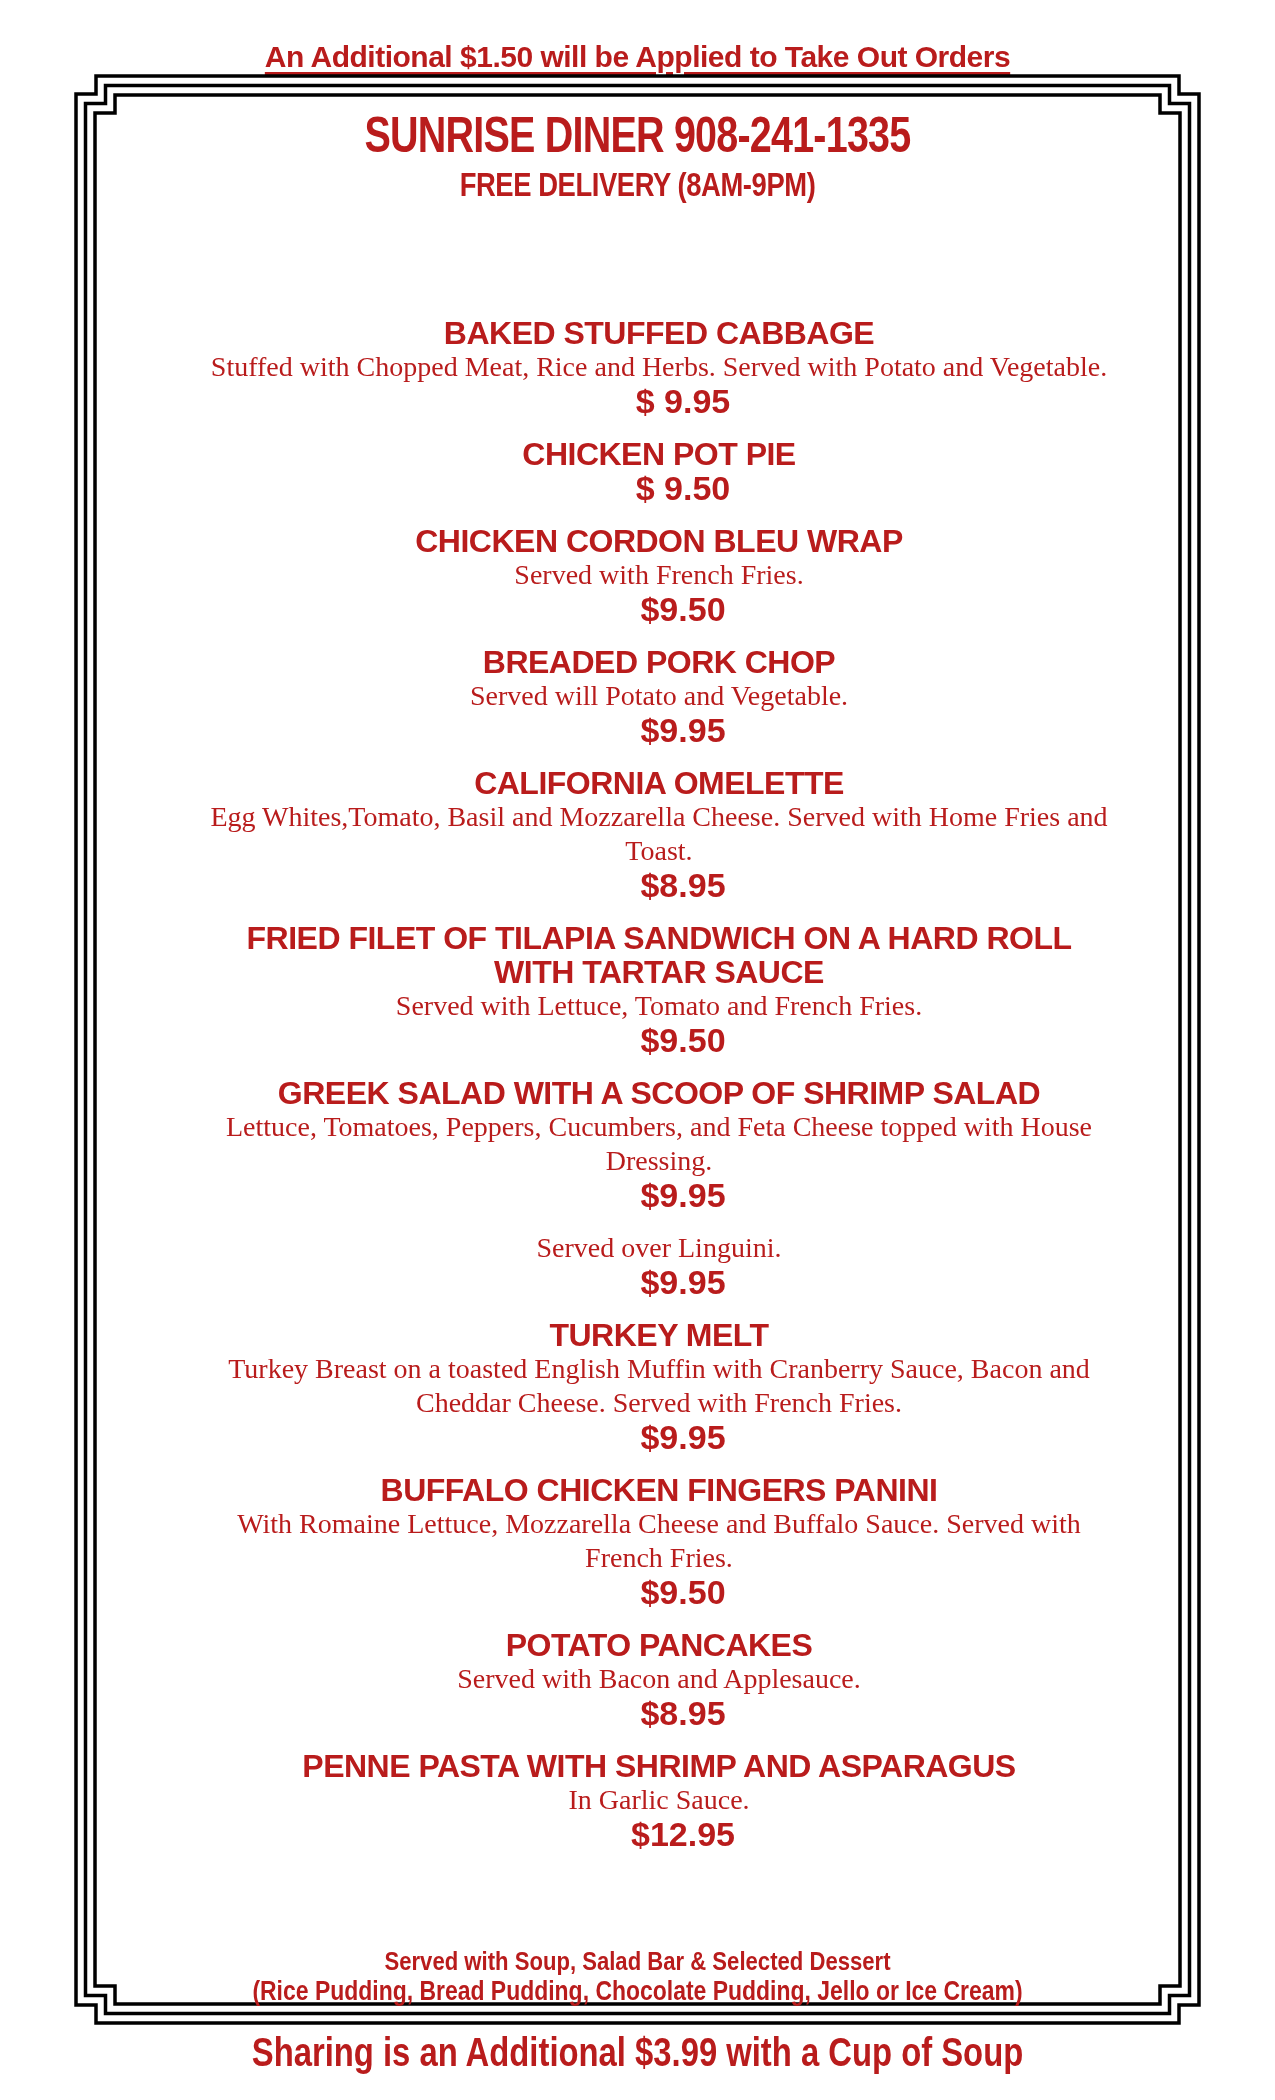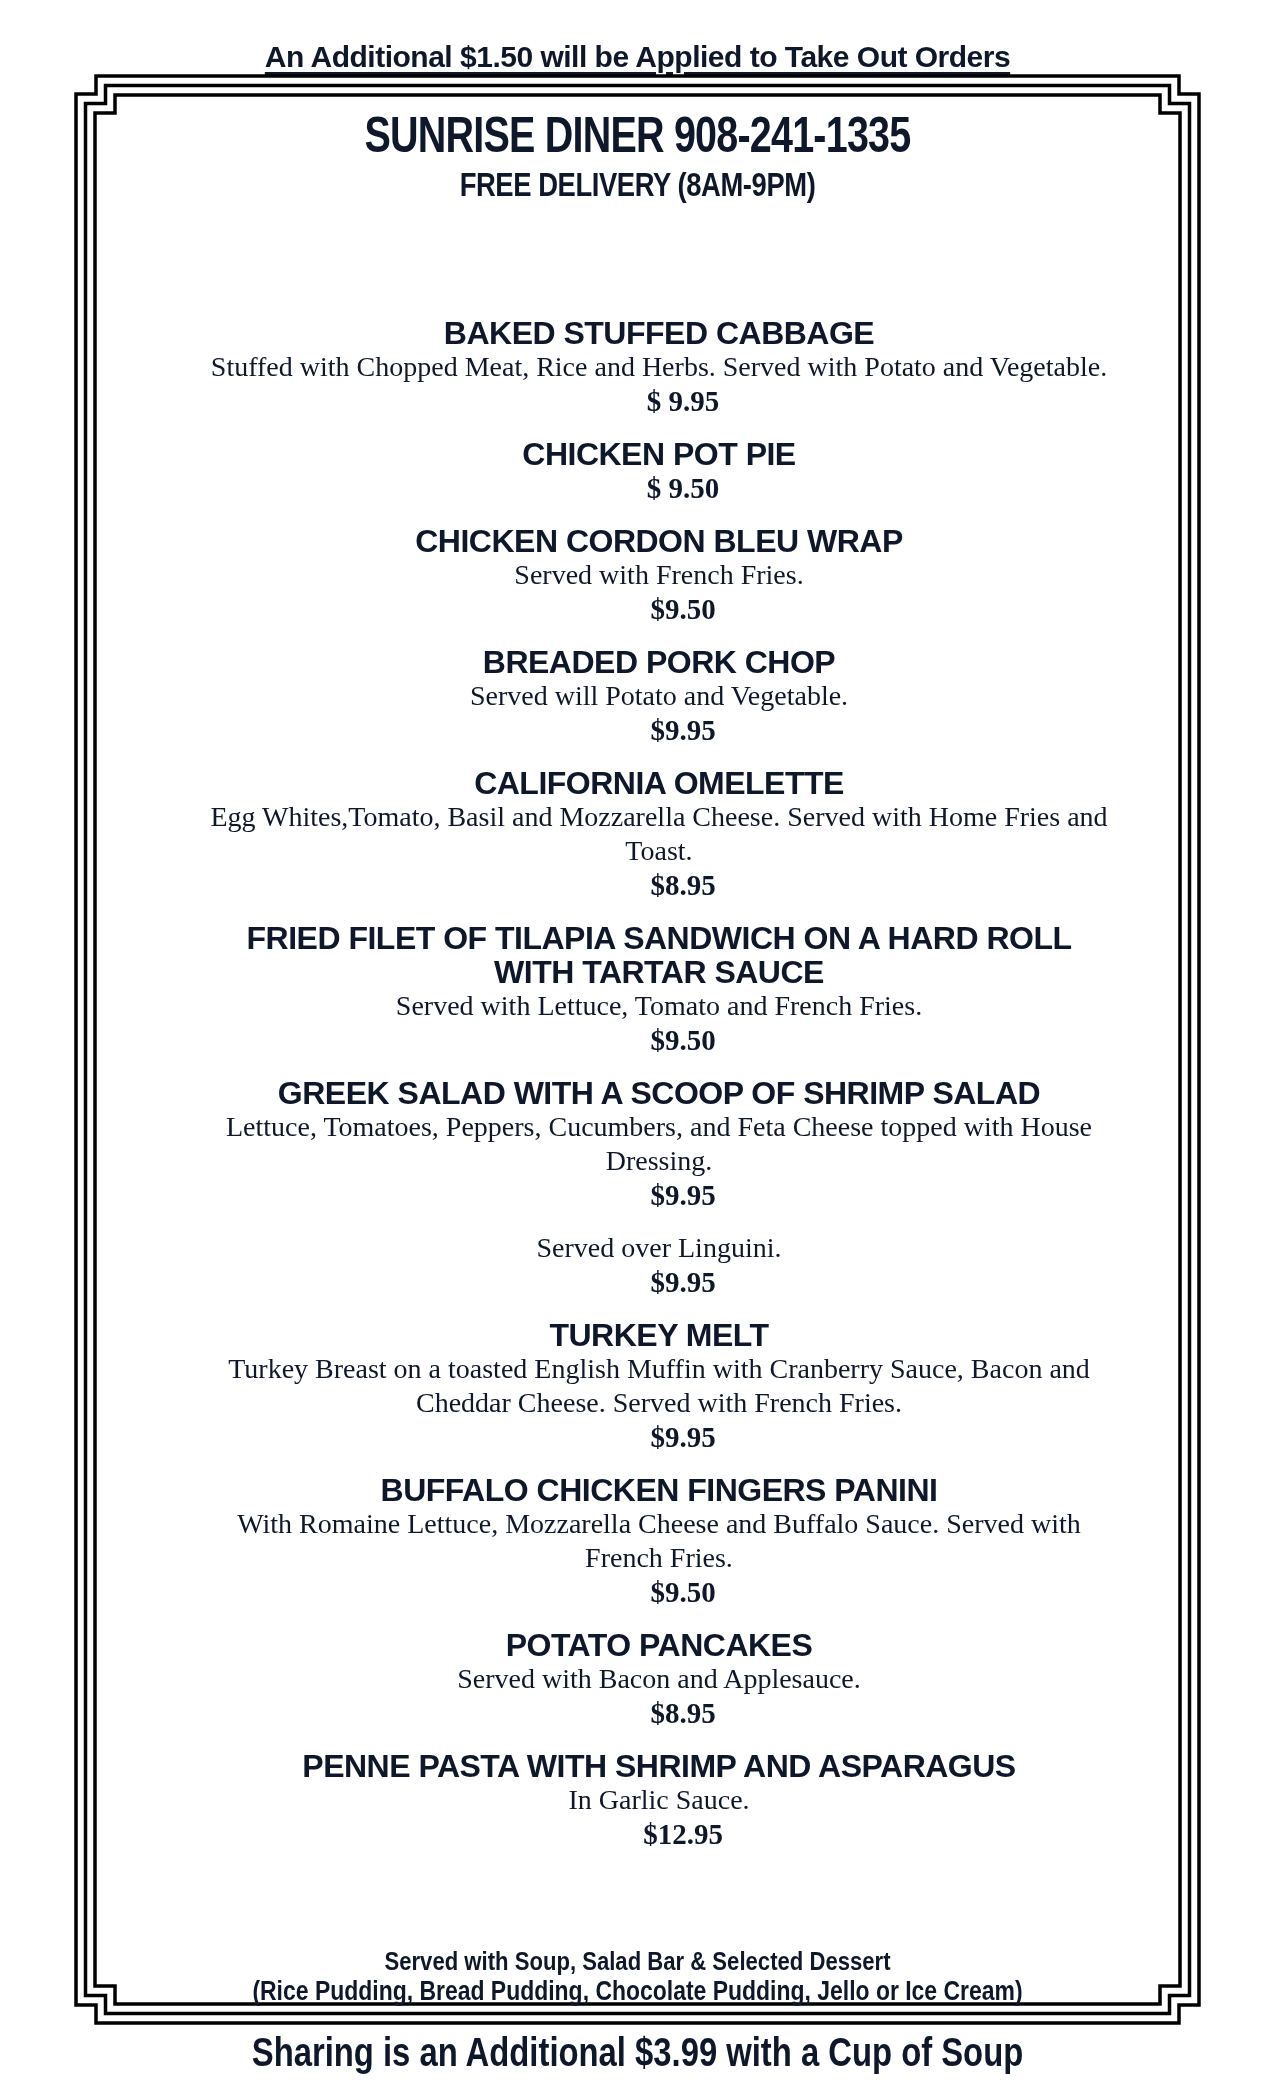--- a/index.html
+++ b/index.html
@@ -1,18 +1,18 @@
 <!DOCTYPE html>
 <html><head>
 <meta charset="utf-8">
 <style>
   html,body { margin:0; padding:0; background:#ffffff; }
   .page {
     position:relative; width:1275px; height:2100px; background:#ffffff;
-    color:#0f172a; font-family:"Liberation Sans", sans-serif; overflow:hidden;
+    color:#b91c1c; font-family:"Liberation Sans", sans-serif; overflow:hidden;
   }
   .centered { position:absolute; left:0; right:0; text-align:center; }
   .cx { display:block; transform-origin:50% 50%; }
   .headline {
     top:40px; font-size:30px; font-weight:bold;
     text-decoration:underline; text-decoration-thickness:3px; text-underline-offset:5px;
     letter-spacing:-0.5px;
   }
   .frame { position:absolute; left:0; top:0; width:1275px; height:2100px; pointer-events:none; }
   .title   { top:106px; font-size:50px; font-weight:bold; transform:scaleX(0.79); letter-spacing:-1px; }
@@ -30,21 +30,21 @@
   .item { margin:0 0 19px 0; }
   .item .h {
     font-size:32px; font-weight:bold; line-height:34px; white-space:pre-line;
     letter-spacing:-0.5px;
   }
   .item .d {
     font-family:Liberation Serif, serif; font-size:28px; line-height:34px;
     white-space:pre-line;
   }
   .item .p {
-    font-family:Liberation Serif, serif; font-size:29px; font-weight:bold; line-height:34px;margin-left:48px;
+    font-family:Liberation Sans, sans-serif; font-size:34px; font-weight:bold; line-height:34px;margin-left:48px;
   }
   .footer-note { top:1946px; font-weight:bold; }
   .fline1 { font-size:26px; line-height:30px; transform:scaleX(0.85); }
   .fline2 { font-size:27px; line-height:31px; transform:scaleX(0.85); }
   .sharing { top:2030px; font-size:40px; font-weight:bold; transform:scaleX(0.82); }
 </style>
 </head>
 <body>
 
 <div class="page">

